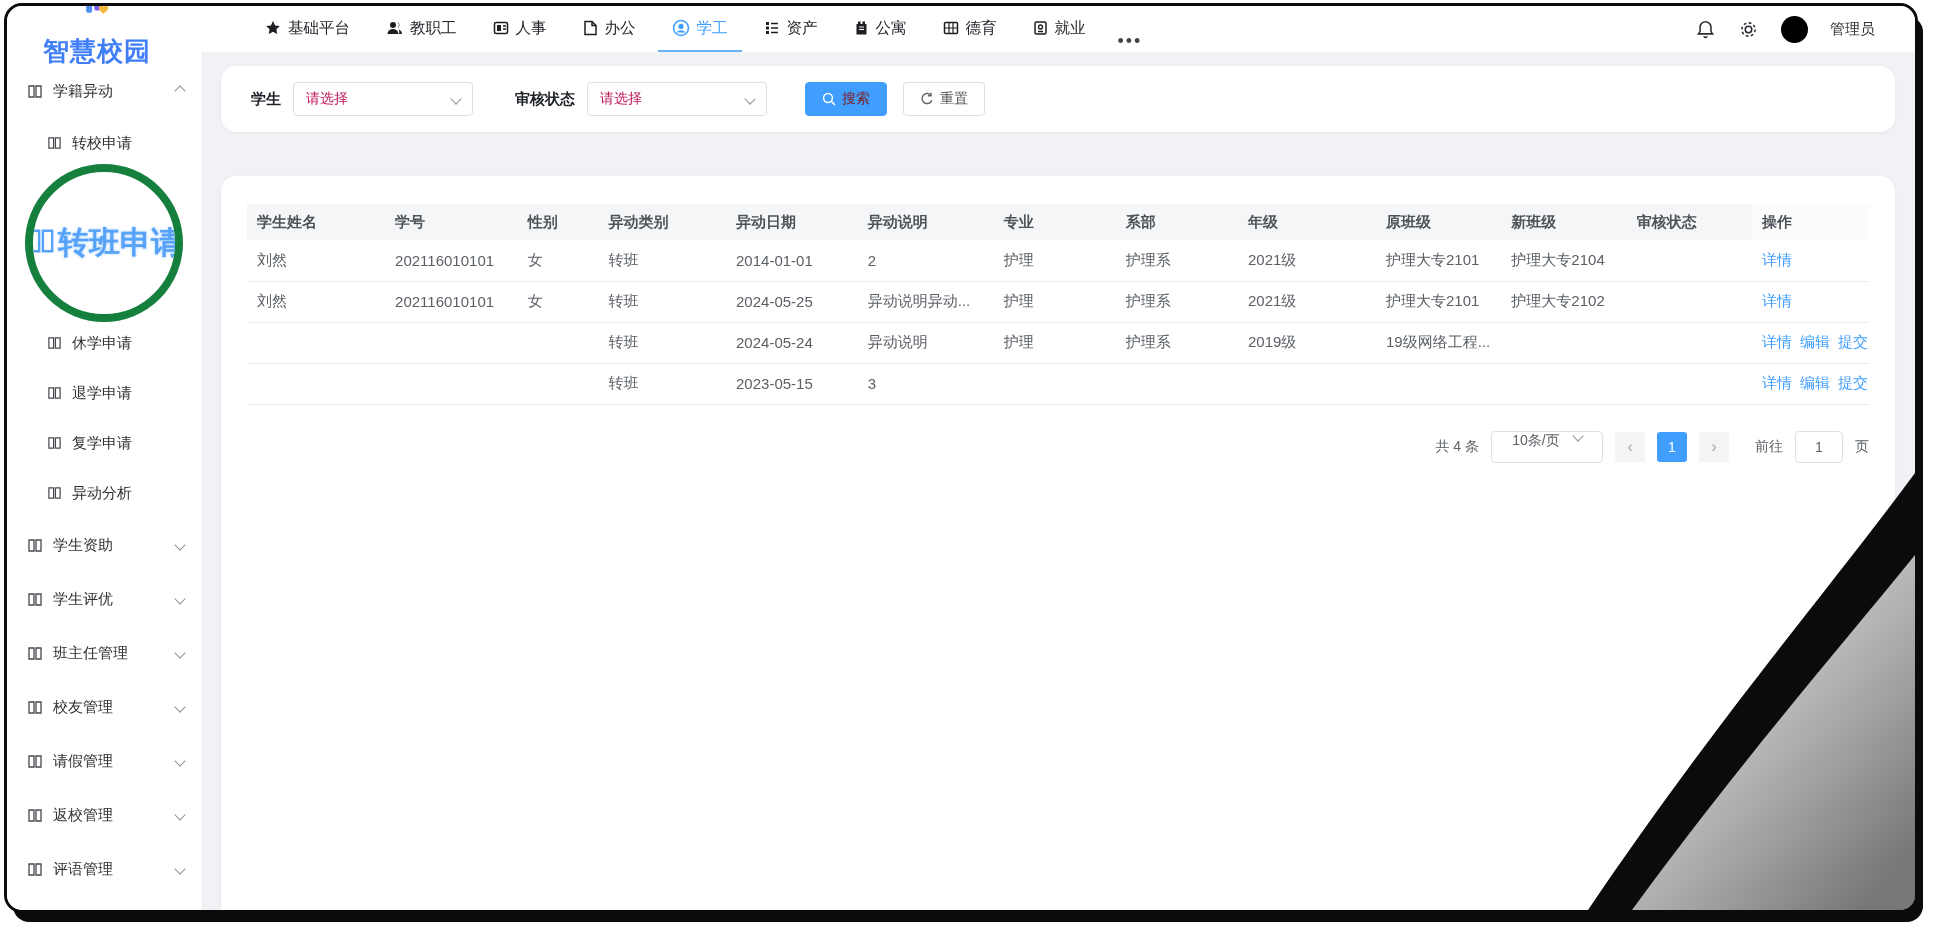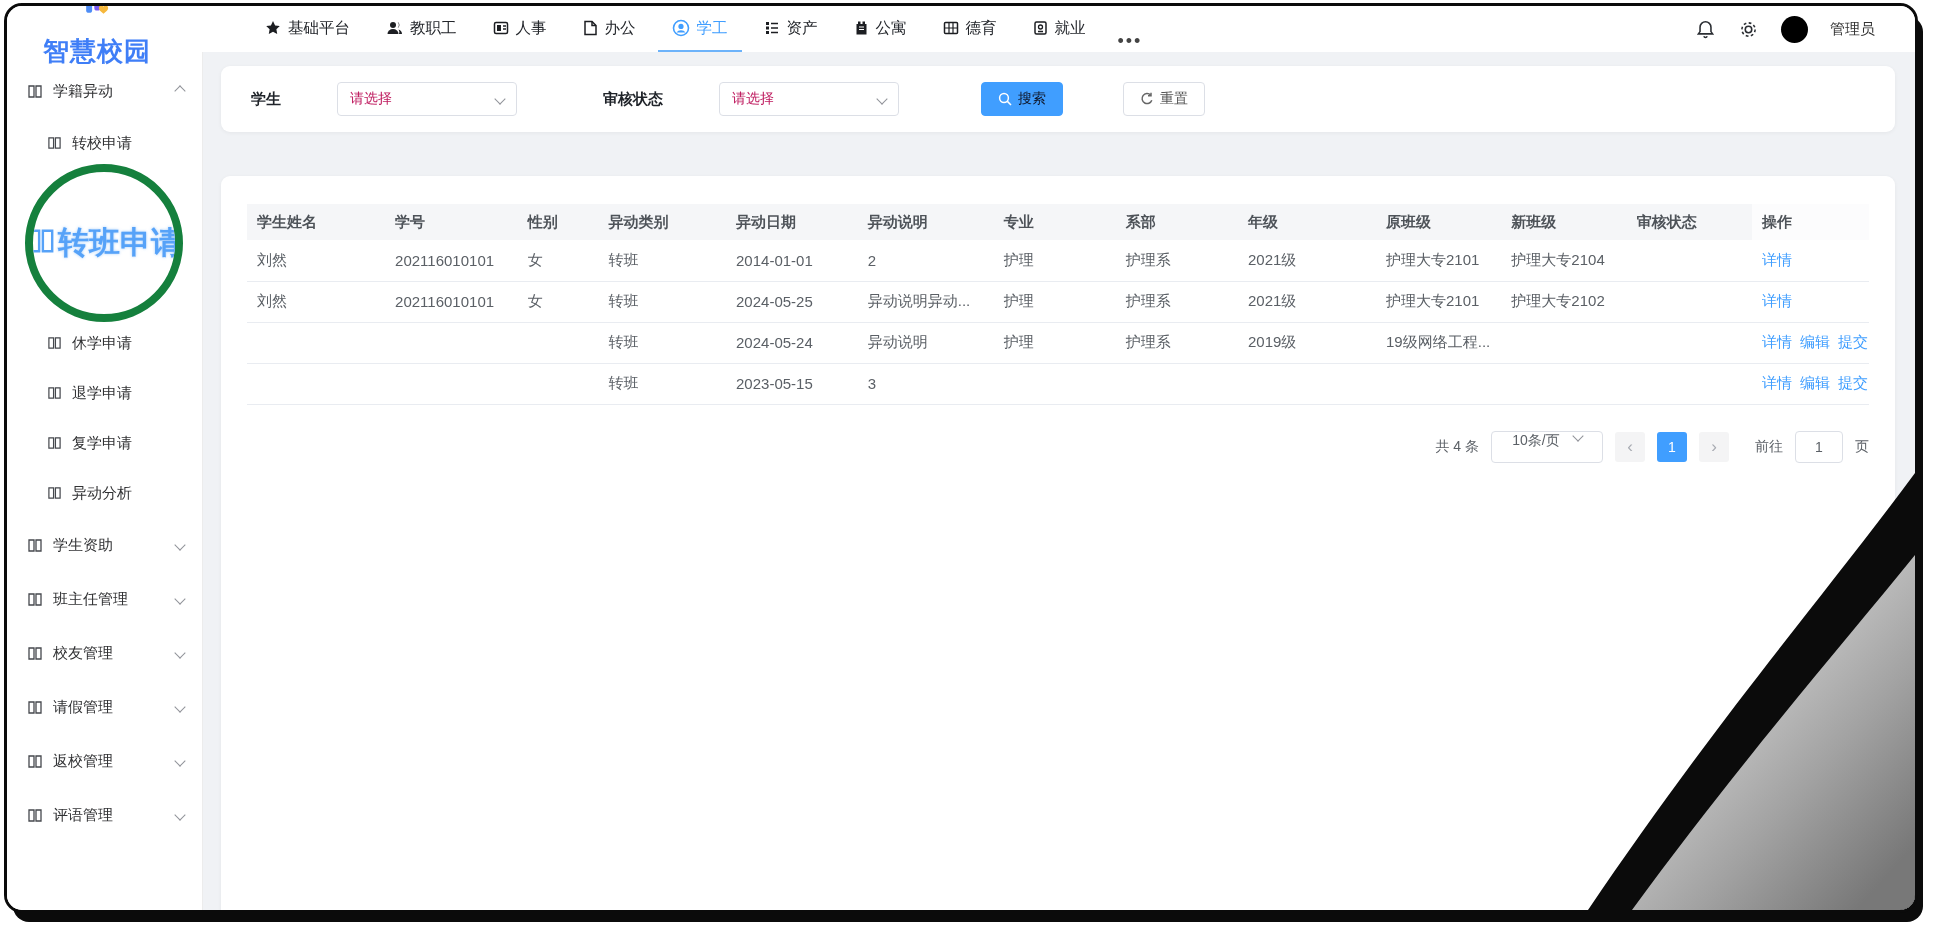--- a/index.html
+++ b/index.html
@@ -36,27 +36,27 @@
   .chev.down { transform:rotate(45deg); }
   .chev.up { transform:rotate(-135deg); }
 
   .hl-block { height:150px; position:relative; }
   .hl-circle { position:absolute; left:18px; top:-4px; width:158px; height:158px; border-radius:50%;
                border:8px solid #15803d; background:#fff; display:flex; align-items:center; overflow:hidden; z-index:6; }
   .hl-text { font-size:31px; font-weight:600; color:#56a2f8; white-space:nowrap; text-shadow:0 0 3px rgba(86,162,248,.55); }
   .hl-book { color:#56a2f8; margin:0 2px 0 -7px; filter:blur(.4px); }
 
   
-  .card { background:#fff; border-radius:9px; box-shadow:0 1px 4px rgba(0,0,0,.05);gap:44px; }
+  .card { background:#fff; border-radius:15px; box-shadow:0 1px 4px rgba(0,0,0,.05); }
   .filter-card { height:66px; display:flex; align-items:center; padding:0 30px; margin-bottom:17px; }
   .f-label { font-size:15px; font-weight:bold; color:#1f2329; margin-right:12px; }
   .select { width:180px; height:34px; border:1px solid #dcdfe6; border-radius:4px; display:flex; align-items:center; padding:0 12px; background:#fff; cursor:pointer; }
   .select .ph { color:#be185d; font-size:14px; flex:1; }
   .btn { height:34px; border-radius:4px; display:flex; align-items:center; gap:6px; font-size:14px; padding:0 16px; cursor:pointer; }
-  .btn-primary { background:#409eff; color:#0f172a; border:1px solid #409eff; margin-left:38px; }
+  .btn-primary { background:#409eff; color:#7f1d1d; border:1px solid #409eff; margin-left:38px; }
   .btn-plain { background:#fff; color:#555; border:1px solid #dcdfe6; margin-left:16px; }
 
   
   .table-card { height:745px; padding:28px 26px; position:relative;margin-top:44px; }
   table { width:100%; border-collapse:collapse; table-layout:fixed; font-size:15px; }
   th { background:#f5f6f8; color:#4e5359; font-weight:bold; text-align:left; height:36px; padding:0 10px; white-space:nowrap; overflow:hidden; }
   td { height:41px; border-bottom:1px solid #e9ecf1; color:#5b6066; padding:0 10px; white-space:nowrap; overflow:hidden; text-overflow:ellipsis; }
   th.op-col { background:#fcfcfd; box-shadow:-8px 0 8px -8px rgba(0,0,0,.25); }
   td.op-col { box-shadow:-8px 0 8px -8px rgba(0,0,0,.18); padding-right:0; text-overflow:clip; }
   .link { color:#409eff; cursor:pointer; margin-right:8px; }
@@ -235,20 +235,29 @@
           </span>
         <span>异动分析</span>
       </div>
       <div class="s-item group">
         <span class="book">
             <svg width="16" height="15" viewBox="0 0 16 15">
               <path d="M2 2 h5 v11 h-5 z M9 2 h5 v11 h-5 z" fill="none" stroke="currentColor" stroke-width="1.3"></path>
             </svg>
           </span>
         <span>学生资助</span>
+        <span class="chev down"></span>
+      </div>
+      <div class="s-item group">
+        <span class="book">
+            <svg width="16" height="15" viewBox="0 0 16 15">
+              <path d="M2 2 h5 v11 h-5 z M9 2 h5 v11 h-5 z" fill="none" stroke="currentColor" stroke-width="1.3"></path>
+            </svg>
+          </span>
+        <span>学生评优</span>
         <span class="chev down"></span>
       </div>
       <div class="s-item group">
         <span class="book">
             <svg width="16" height="15" viewBox="0 0 16 15">
               <path d="M2 2 h5 v11 h-5 z M9 2 h5 v11 h-5 z" fill="none" stroke="currentColor" stroke-width="1.3"></path>
             </svg>
           </span>
         <span>班主任管理</span>
         <span class="chev down"></span>

